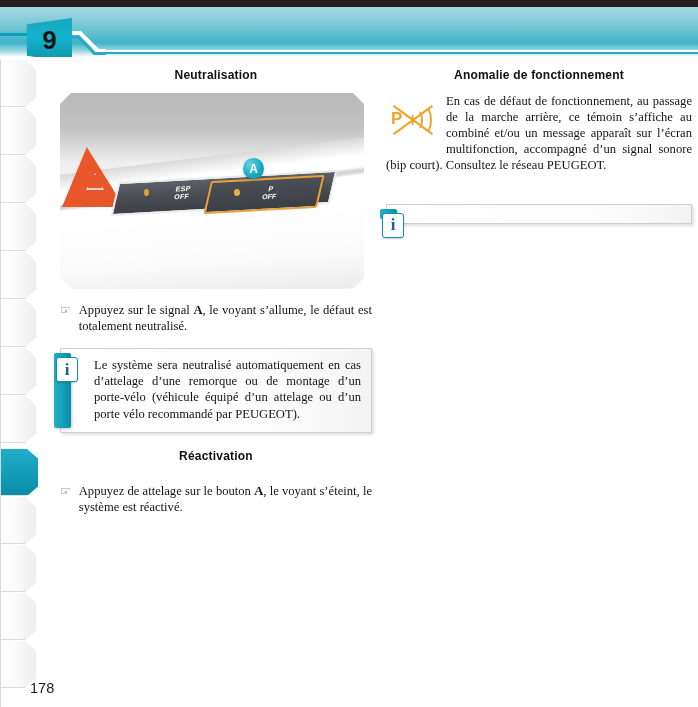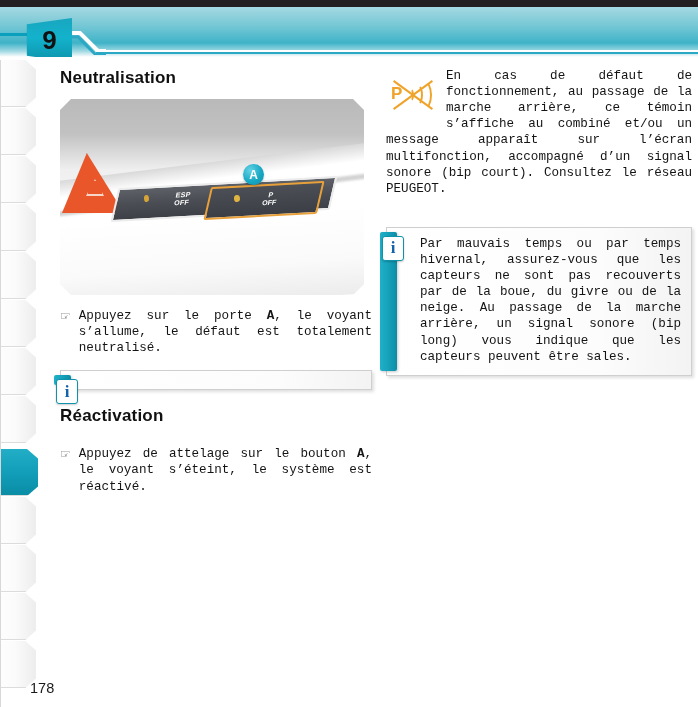--- a/index.html
+++ b/index.html
@@ -91,24 +91,25 @@
     width: 1px; height: 647px;
     background: #d8d8d8;
   }
 
   
   .col { position: absolute; top: 68px; }
   .col-left  { left: 60px;  width: 312px; }
   .col-right { left: 386px; width: 306px; }
 
   h2.sec {
-    font-size: 17px; font-weight: bold; color: #111;
+    font-size: 12px; font-weight: bold; color: #111;
     font-family: "Liberation Sans", sans-serif;
     letter-spacing: 0.2px;
     margin-bottom: 11px;
+    text-align: center;
   }
 
   
   .photo {
     position: relative;
     width: 304px; height: 196px;
     margin-bottom: 13px;
     background: linear-gradient(to bottom, #b9b9b9 0%, #c2c2c2 18%, #efefef 36%, #f7f7f7 55%, #fcfcfc 100%);
     clip-path: polygon(11px 0, calc(100% - 11px) 0, 100% 11px, 100% calc(100% - 11px), calc(100% - 11px) 100%, 11px 100%, 0 calc(100% - 11px), 0 11px);
   }
@@ -204,21 +205,21 @@
     display: flex; align-items: flex-start; gap: 8px;
     margin-bottom: 4px;
   }
   .bullet-glyph {
     font-size: 12px; color: #333; line-height: 1.25;
     flex: 0 0 auto; padding-top: 1px;
   }
   .body {
     font-size: 12.6px; line-height: 1.28; color: #141414;
     text-align: justify;
-    font-family: Liberation Mono, monospace;
+    font-family: Liberation Serif, serif;
   }
   .body b { font-weight: bold; }
 
   
   .infobox {
     position: relative;
     margin-top: 14px;
     padding: 8px 10px 10px 33px;
     background: linear-gradient(to right, #ffffff 0%, #fcfcfc 70%, #f3f3f3 100%);
     border: 1px solid #cfcfcf;
@@ -339,50 +340,51 @@
       <div class="led2"></div>
       <div class="btn-park">
         <span>P</span><br>
         <span>OFF</span>
       </div>
       <div class="callout">A</div>
     </div>
 
     <div class="bullet-row">
       <span class="bullet-glyph">☞</span>
-      <div class="body"><span>Appuyez sur le porte </span><b>A</b><span>, le voyant s’allume, le défaut est totalement neutralisé.</span></div>
+      <div class="body"><span>Appuyez sur le signal </span><b>A</b><span>, le voyant s’allume, le défaut est totalement neutralisé.</span></div>
     </div>
 
     <div class="infobox">
       <div class="info-i">i</div>
+      <div class="body">Le système sera neutralisé automatiquement en cas d’attelage d’une remorque ou de montage d’un porte-vélo (véhicule équipé d’un attelage ou d’un porte vélo recommandé par PEUGEOT).</div>
     </div>
 
     <h2 class="sec" style="margin-top:16px;margin-bottom:20px">Réactivation</h2>
 
     <div class="bullet-row">
       <span class="bullet-glyph">☞</span>
       <div class="body"><span>Appuyez de attelage sur le bouton </span><b>A</b><span>, le voyant s’éteint, le système est réactivé.</span></div>
     </div>
   </div>
 
   <div class="col col-right">
 
+    <h2 class="sec">Anomalie de fonctionnement</h2>
 
     <div>
       <div class="warn-icon">
         <span class="p">P</span>
         <span class="wave w1"></span>
         <span class="wave w2"></span>
         <span class="wave w3"></span>
         <span class="slash1"></span>
         <span class="slash2"></span>
       </div>
       <div class="body">En cas de défaut de fonctionnement, au passage de la marche arrière, ce témoin s’affiche au combiné et/ou un message apparaît sur l’écran multifonction, accompagné d’un signal sonore (bip court). Consultez le réseau PEUGEOT.</div>
     </div>
 
     <div class="infobox" style="margin-top:30px">
       <div class="info-i">i</div>
-      <div class="body">Par mauvais temps ou par temps hivernal, assurez-vous que les capteurs ne sont pas recouverts par de la boue, du givre ou de la neige. Au passage de la marche arrière, un signal sonore (bip long) vous indique que les capteurs peuvent être sales.</div>
     </div>
   </div>
 
   <div class="page-number">178</div>
 </div>
 
 </body></html>

